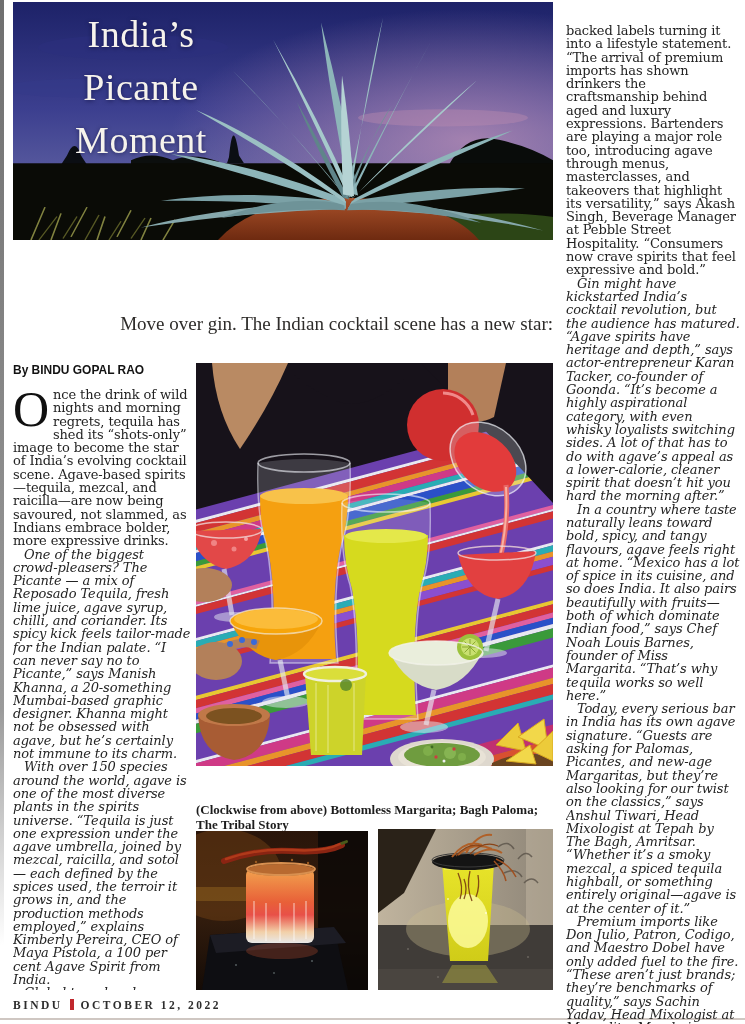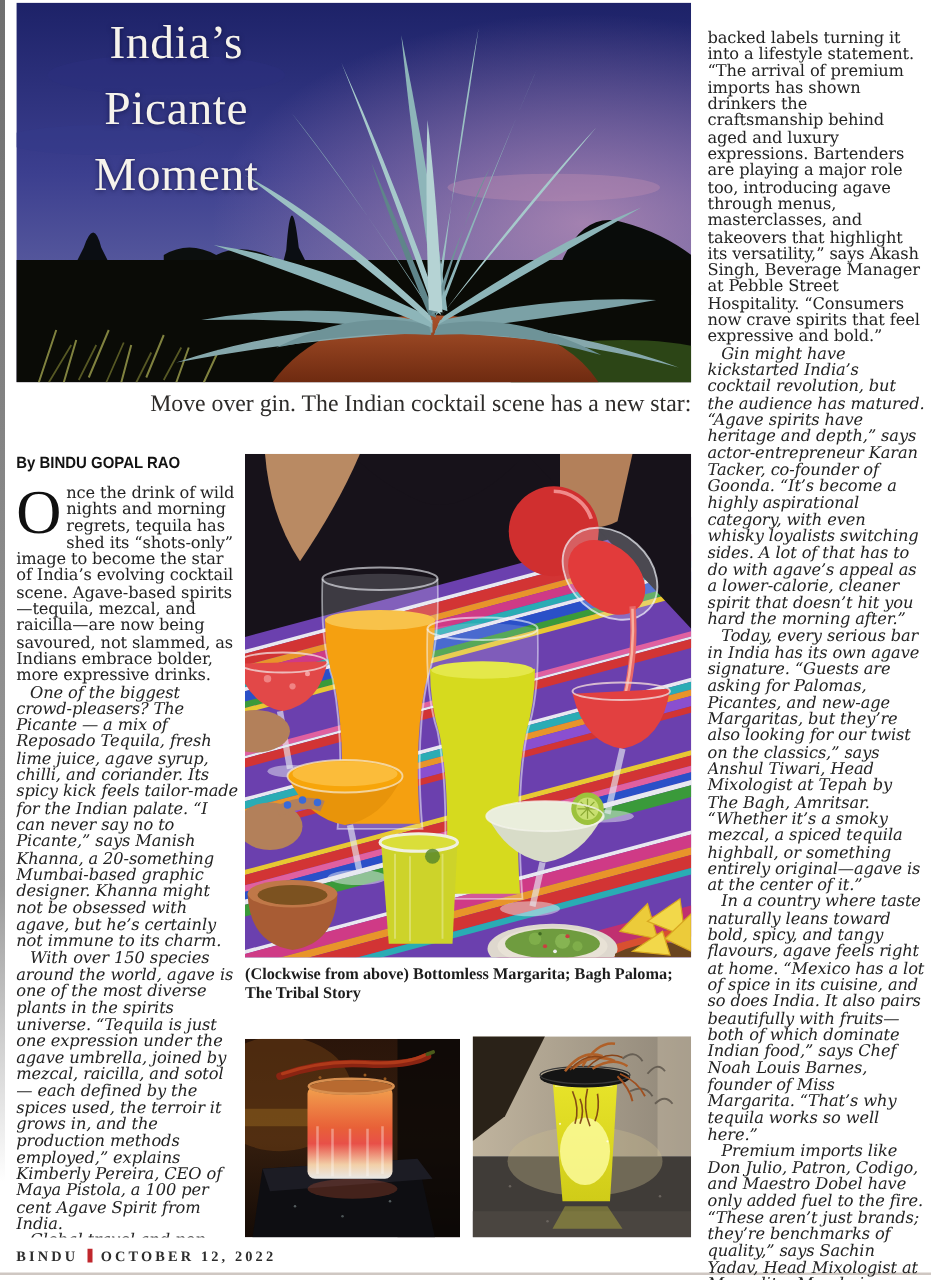--- a/index.html
+++ b/index.html
@@ -4,21 +4,21 @@
 <style>
   html,body{margin:0;padding:0;background:#e9e7e2;}
   .page{position:relative;width:745px;height:1024px;background:#ffffff;overflow:hidden;
         font-family:"DejaVu Serif",serif;}
   
   .edge-left{position:absolute;left:0;top:0;width:4px;height:945px;
              background:linear-gradient(#6f6f6f,#9a9a9a 75%,#ffffff);}
   .edge-bottom{position:absolute;left:0;top:1018px;width:745px;height:2px;background:#cfc7c2;}
 
   
-  .hero{position:absolute;left:13px;top:2px;width:540px;height:304px;overflow:hidden;}
+  .hero{position:absolute;left:13px;top:2px;width:540px;height:238px;overflow:hidden;}
   .hero svg{display:block;width:100%;height:100%;}
   .masthead{position:absolute;left:14px;top:6px;width:228px;text-align:center;
             font-family:"Liberation Serif",serif;font-size:38px;line-height:53px;
             color:#f6f3ec;letter-spacing:.5px;text-shadow:0 1px 4px rgba(5,5,40,.55);}
   
   .standfirst{position:absolute;left:13px;top:311px;width:540px;text-align:right;
               font-family:"Liberation Serif",serif;font-size:19px;line-height:25px;color:#2e2c2a;}
   
   .byline{position:absolute;left:13px;top:362px;width:200px;
           font-family:"Liberation Sans",sans-serif;font-weight:700;font-size:13px;color:#121212;
@@ -28,21 +28,21 @@
            letter-spacing:-.1px;text-align:left;overflow:hidden;}
   .bodycol p{margin:0;}
   .bodycol p.indent{text-indent:11px;font-style:italic;}
   .col-left{left:13px;top:388px;width:178px;height:602px;}
   .col-right{left:566px;top:4px;width:174px;height:1002px;margin-top:20px;}
   .dropcap{float:left;font-family:"Liberation Serif",serif;font-size:50px;line-height:40px;
            padding:1px 4px 0 0;color:#101010;}
   
   .photo-main{position:absolute;left:196px;top:363px;width:357px;height:403px;overflow:hidden;}
   .photo-main svg{display:block;width:100%;height:100%;}
-  .caption{position:absolute;left:196px;top:771px;width:357px;
+  .caption{position:absolute;left:196px;top:802px;width:357px;
            font-family:"Liberation Serif",serif;font-weight:700;font-size:13px;line-height:15px;color:#1d1d1d;}
   
   .photo-bl{position:absolute;left:196px;top:831px;width:172px;height:159px;overflow:hidden;}
   .photo-br{position:absolute;left:378px;top:829px;width:175px;height:161px;overflow:hidden;}
   .photo-bl svg,.photo-br svg{display:block;width:100%;height:100%;}
   
   .footer{position:absolute;left:13px;top:999px;font-family:"Liberation Serif",serif;
           font-size:11.5px;font-weight:600;letter-spacing:2.5px;color:#2d2d2d;white-space:nowrap;}
   .footer .bar{display:inline-block;width:4px;height:11px;background:#c0272d;
                margin:0 7px -1px 7px;}
@@ -128,22 +128,22 @@
   <div class="bodycol col-left">
     <p><span class="dropcap">O</span><span>nce the drink of wild nights and morning regrets, tequila has shed its “shots-only” image to become the star of India’s evolving cocktail scene. Agave-based spirits—tequila, mezcal, and raicilla—are now being savoured, not slammed, as Indians embrace bolder, more expressive drinks.</span></p>
     <p class="indent">One of the biggest crowd-pleasers? The Picante — a mix of Reposado Tequila, fresh lime juice, agave syrup, chilli, and coriander. Its spicy kick feels tailor-made for the Indian palate. “I can never say no to Picante,” says Manish Khanna, a 20-something Mumbai-based graphic designer. Khanna might not be obsessed with agave, but he’s certainly not immune to its charm.</p>
     <p class="indent">With over 150 species around the world, agave is one of the most diverse plants in the spirits universe. “Tequila is just one expression under the agave umbrella, joined by mezcal, raicilla, and sotol — each defined by the spices used, the terroir it grows in, and the production methods employed,” explains Kimberly Pereira, CEO of Maya Pistola, a 100 per cent Agave Spirit from India.</p>
     <p class="indent">Global travel and pop culture have made tequila aspirational, with celebrity-</p>
   </div>
 
   <div class="bodycol col-right">
     <p>backed labels turning it into a lifestyle statement. “The arrival of premium imports has shown drinkers the craftsmanship behind aged and luxury expressions. Bartenders are playing a major role too, introducing agave through menus, masterclasses, and takeovers that highlight its versatility,” says Akash Singh, Beverage Manager at Pebble Street Hospitality. “Consumers now crave spirits that feel expressive and bold.”</p>
     <p class="indent">Gin might have kickstarted India’s cocktail revolution, but the audience has matured. “Agave spirits have heritage and depth,” says actor-entrepreneur Karan Tacker, co-founder of Goonda. “It’s become a highly aspirational category, with even whisky loyalists switching sides. A lot of that has to do with agave’s appeal as a lower-calorie, cleaner spirit that doesn’t hit you hard the morning after.”</p>
+    <p class="indent">In a country where taste naturally leans toward bold, spicy, and tangy flavours, agave feels right at home. “Mexico has a lot of spice in its cuisine, and so does India. It also pairs beautifully with fruits—both of which dominate Indian food,” says Chef Noah Louis Barnes, founder of Miss Margarita. “That’s why tequila works so well here.”</p>
     <p class="indent">Today, every serious bar in India has its own agave signature. “Guests are asking for Palomas, Picantes, and new-age Margaritas, but they’re also looking for our twist on the classics,” says Anshul Tiwari, Head Mixologist at Tepah by The Bagh, Amritsar. “Whether it’s a smoky mezcal, a spiced tequila highball, or something entirely original—agave is at the center of it.”</p>
-    <p class="indent">In a country where taste naturally leans toward bold, spicy, and tangy flavours, agave feels right at home. “Mexico has a lot of spice in its cuisine, and so does India. It also pairs beautifully with fruits—both of which dominate Indian food,” says Chef Noah Louis Barnes, founder of Miss Margarita. “That’s why tequila works so well here.”</p>
     <p class="indent">Premium imports like Don Julio, Patron, Codigo, and Maestro Dobel have only added fuel to the fire. “These aren’t just brands; they’re benchmarks of quality,” says Sachin Yadav, Head Mixologist at Mezcalita, Mumbai.</p>
 
   </div>
 
   <div class="photo-main" aria-label="Colourful agave cocktails, carafes of orange and lime-yellow margaritas, red palomas being poured, guacamole and tortilla chips on a striped serape tablecloth">
     <svg viewBox="0 0 357 403" preserveAspectRatio="none">
       <rect width="357" height="403" fill="#17121a"></rect>
 
       <g transform="rotate(-15 120 280)">
         <rect x="-180" y="120" width="760" height="480" fill="#6b40ae"></rect>

